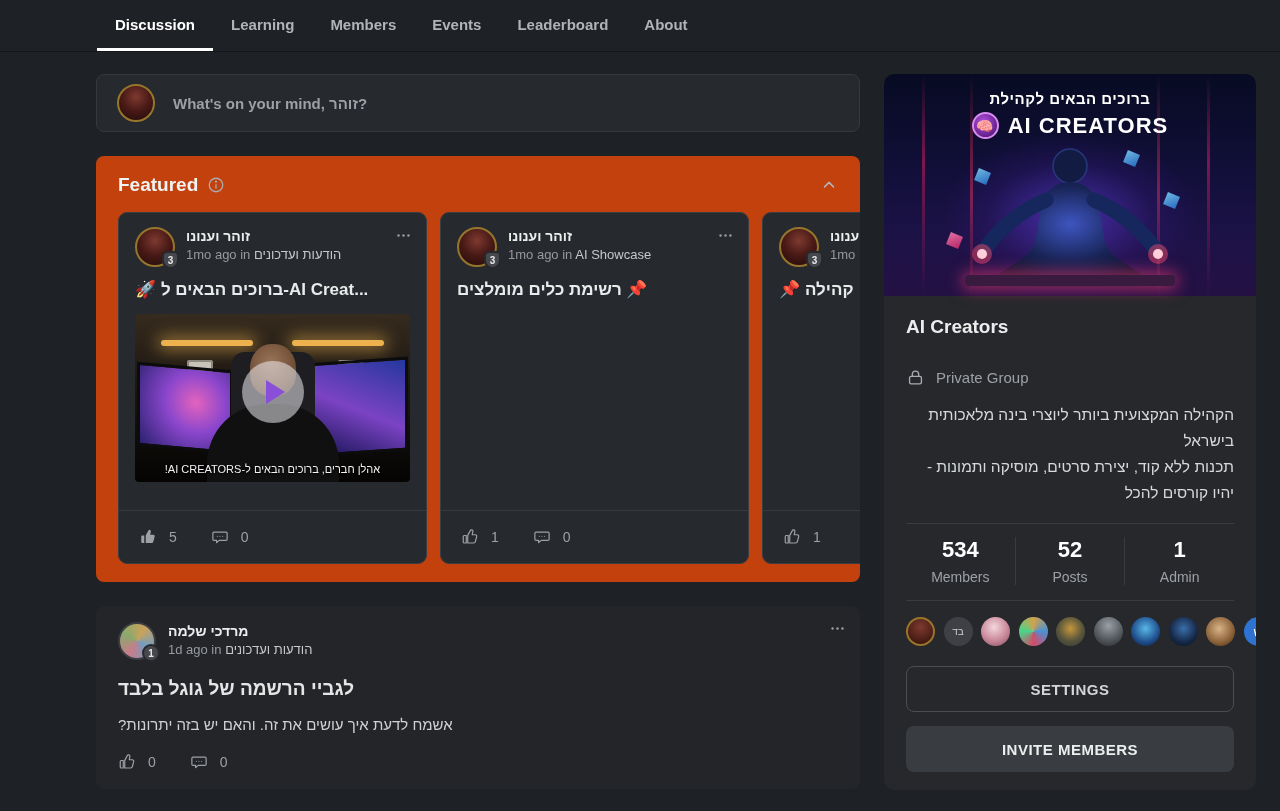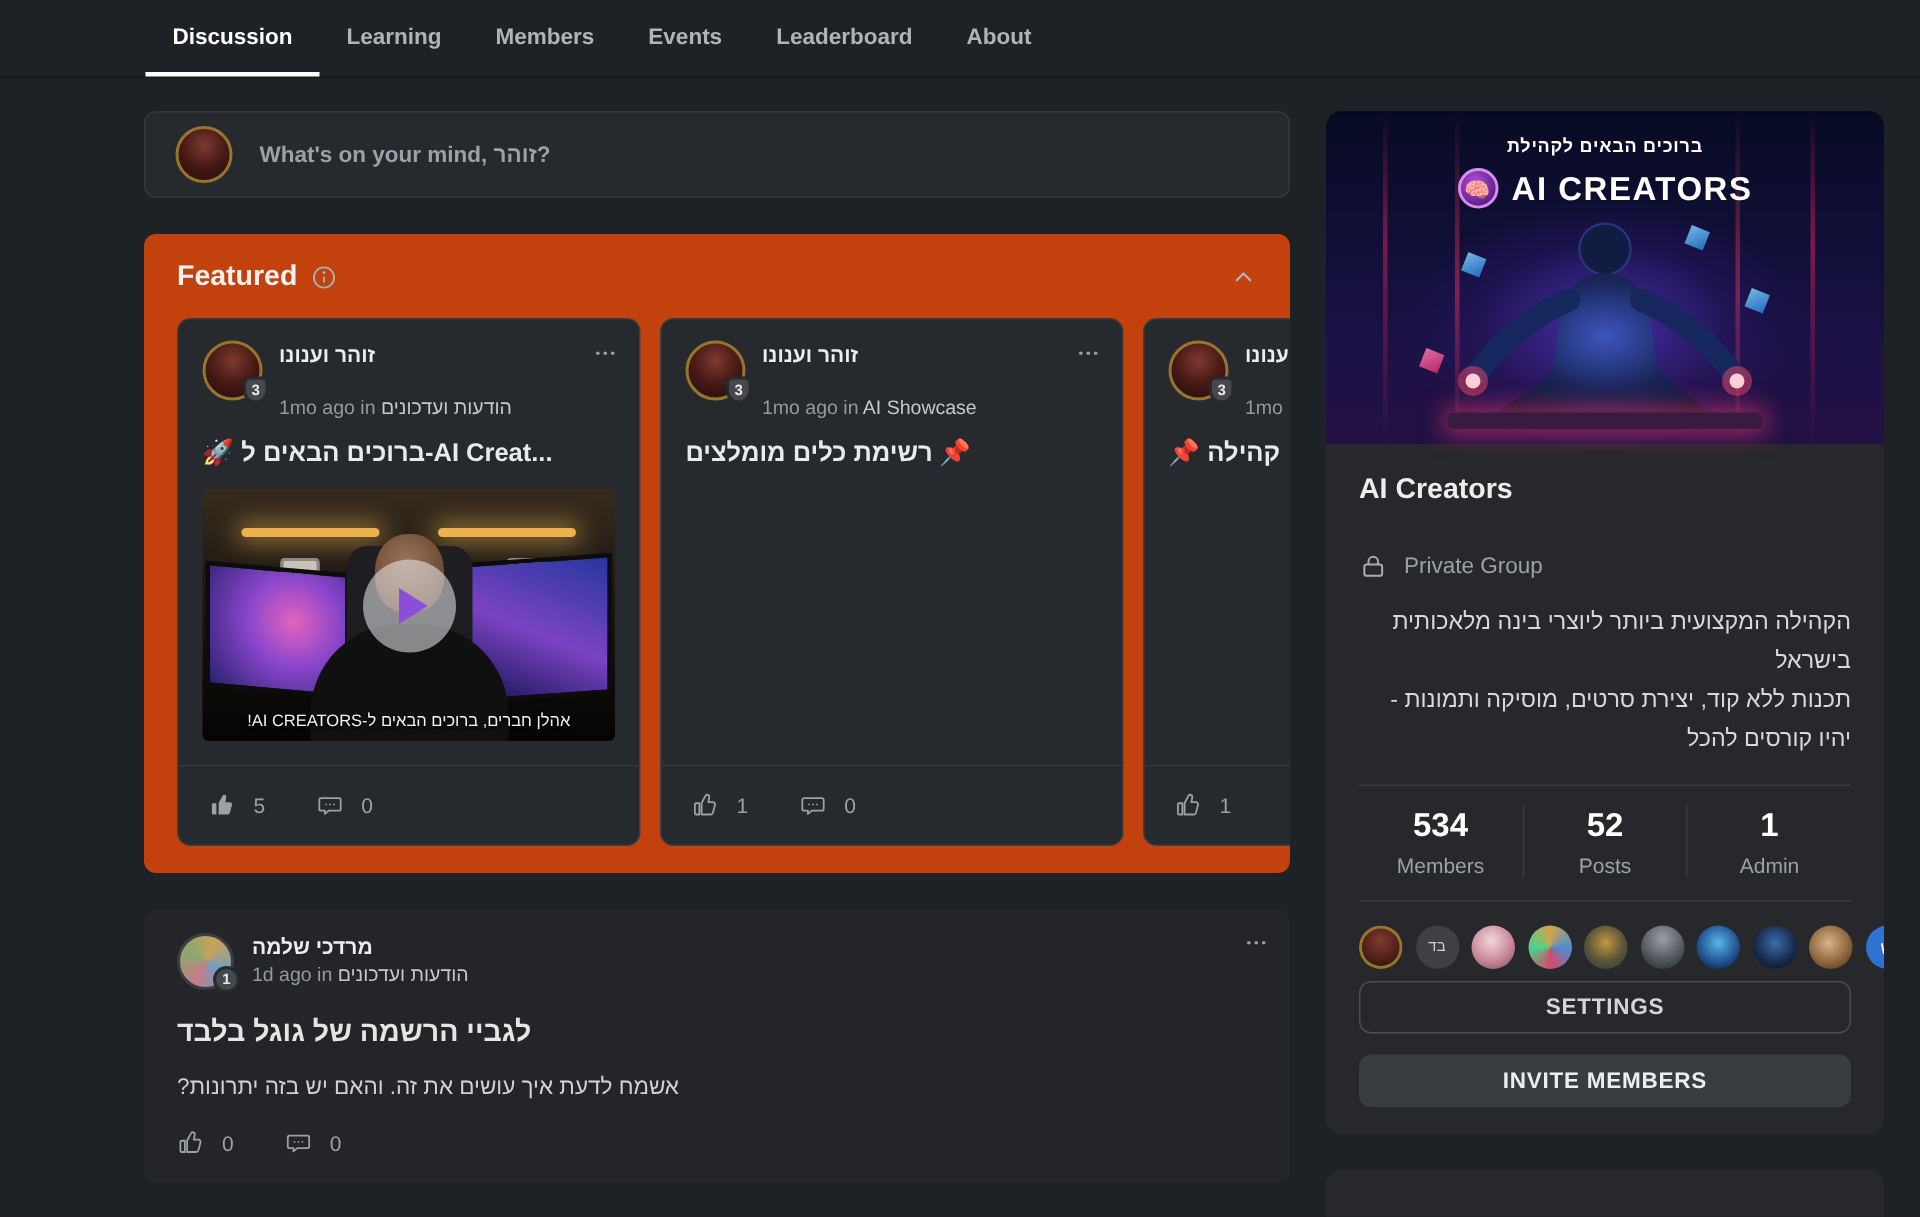--- a/index.html
+++ b/index.html
@@ -31,21 +31,21 @@
   
   .section { margin-top:24px; background:#c2410c; border-radius:8px; padding:18px 0 18px; }
   .sec-head { display:flex; align-items:center; padding:0 22px; gap:9px; }
   .sec-title { font-size:19px; font-weight:700; color:#f1f2f3; }
   .icon { color:#a9acb1; display:inline-flex; }
   .sec-collapse { margin-left:auto; color:#b3b5ba; cursor:pointer; }
 
   .cards-row { display:flex; gap:13px; margin-top:16px; padding-left:22px; overflow:hidden; }
   .fcard { width:309px; flex:none; height:352px; background:#26292d; border:1px solid #3a3d42; border-radius:9px; display:flex; flex-direction:column; position:relative; }
   .fcard-head { padding:14px 16px 0; display:flex; gap:11px; }
-  .fcard-head .who { display:flex; flex-direction:column; gap:20px; padding-top:1px; }
+  .fcard-head .who { display:flex; flex-direction:column; gap:3px; padding-top:1px; }
   .author { font-size:14px; font-weight:700; color:#eceded; }
   .meta { font-size:13px; color:#96999e; }
   .meta b { color:#c6c8cc; font-weight:400; }
   .more-btn { position:absolute; top:14px; right:14px; color:#9b9ea3; cursor:pointer; }
 
   .fcard-title { padding:12px 16px 0; font-size:17px; font-weight:700; color:#e9eaeb; white-space:nowrap; overflow:hidden; }
   .fcard-title.rtl { direction:rtl; text-align:left; }
   .fcard-body { padding:12px 16px 0; font-size:14.5px; line-height:23px; color:#cfd1d4; direction:rtl; text-align:right; white-space:pre-line; overflow:hidden; }
   .fcard-body.clip3 { width:112px; text-align:right; }
 
@@ -78,21 +78,21 @@
   
   .side-card { background:#26282c; border-radius:10px; overflow:hidden; }
   .banner { height:222px; position:relative; background:linear-gradient(180deg,#070b22 0%,#120f3a 45%,#1c1246 72%,#241144 100%); }
   .streak { position:absolute; top:0; bottom:0; width:3px; opacity:.5; }
   .streak.pink { background:linear-gradient(180deg,transparent,#e91e63 40%,transparent); }
   .streak.red { background:linear-gradient(180deg,transparent,#ff3355 55%,transparent); }
   .glow { position:absolute; left:50%; top:64%; transform:translate(-50%,-50%); width:260px; height:170px; background:radial-gradient(ellipse, rgba(110,70,255,.55) 0%, rgba(60,30,140,.25) 45%, transparent 70%); }
   .cube { position:absolute; width:13px; height:13px; transform:rotate(22deg); opacity:.85; }
   .cube.blue { background:linear-gradient(135deg,#7fd6ff,#2a7bd4); }
   .cube.pink { background:linear-gradient(135deg,#ff7fb0,#d42a6e); }
-  .banner-welcome { position:absolute; top:16px; left:0; right:0; text-align:center; font-size:12px; font-weight:700; color:#ffffff; direction:rtl; letter-spacing:.5px; }
+  .banner-welcome { position:absolute; top:16px; left:0; right:0; text-align:center; font-size:15px; font-weight:700; color:#ffffff; direction:rtl; letter-spacing:.5px; }
   .banner-brand { position:absolute; top:38px; left:0; right:0; display:flex; justify-content:center; align-items:center; gap:9px; }
   .brand-logo { width:27px; height:27px; border-radius:50%; background:radial-gradient(circle at 40% 35%, #b44fe0 0%, #5e1e86 75%); border:2px solid #d98cf0; display:flex; align-items:center; justify-content:center; font-size:14px; }
   .brand-text { font-size:22px; font-weight:800; color:#fff; letter-spacing:1px; }
   .keyboard { position:absolute; bottom:10px; left:50%; transform:translateX(-50%); width:210px; height:11px; border-radius:4px; background:#3a1b40; box-shadow:0 0 16px 3px rgba(255,60,120,.6); }
 
   .side-body { padding:20px 22px 0; }
   .group-name { font-size:19px; font-weight:700; color:#eceded; }
   .privacy { margin-top:30px; display:flex; align-items:center; gap:11px; color:#9da0a5; font-size:15px; }
   .desc { margin-top:15px; direction:rtl; text-align:right; color:#d6d8da; font-size:15.5px; line-height:26px; white-space:pre-line; }
 
@@ -108,21 +108,21 @@
   .mav.p1 { background:#3e4045; }
   .mav.p2 { background:radial-gradient(circle at 45% 35%, #f2d7dd 0%, #c9889a 55%, #7e4a5c 100%); }
   .mav.p3 { background:conic-gradient(#d4a24a,#4a90d4,#d44a6a,#4ad48a,#d4a24a); }
   .mav.p4 { background:radial-gradient(circle at 50% 40%, #c5973f 0%, #57543a 55%, #2c3c3a 100%); }
   .mav.p5 { background:radial-gradient(circle at 50% 30%, #9aa0a6 0%, #565b60 55%, #24282c 100%); }
   .mav.p6 { background:radial-gradient(circle at 50% 40%, #58b7e8 0%, #1f4e8c 60%, #0a1526 100%); }
   .mav.p7 { background:radial-gradient(circle at 50% 40%, #3a6ea8 0%, #16294a 60%, #070d18 100%); }
   .mav.p8 { background:radial-gradient(circle at 45% 40%, #d8b488 0%, #8a6038 60%, #3e2a16 100%); }
   .mav.p9 { background:#2e73d1; color:#fff; font-size:12px; }
 
-  .btn { display:block; width:calc(100% - 44px); margin:6px 22px 0; height:35px; border-radius:8px; font-size:15px; font-weight:700; letter-spacing:.5px; font-family:inherit; cursor:pointer; }
+  .btn { display:block; width:calc(100% - 44px); margin:18px 22px 0; height:46px; border-radius:8px; font-size:15px; font-weight:700; letter-spacing:.5px; font-family:inherit; cursor:pointer; }
   .btn.settings { background:transparent; border:1px solid #4a4d52; color:#d4d5d8; }
   .btn.invite { background:#393c41; border:none; color:#eceded; margin-top:14px; margin-bottom:18px; }
 
   .leader-card { margin-top:24px; background:#26282c; border-radius:10px; padding:25px 22px; }
 
   svg { display:block; }
 </style>
 </head>
 <body>
 

